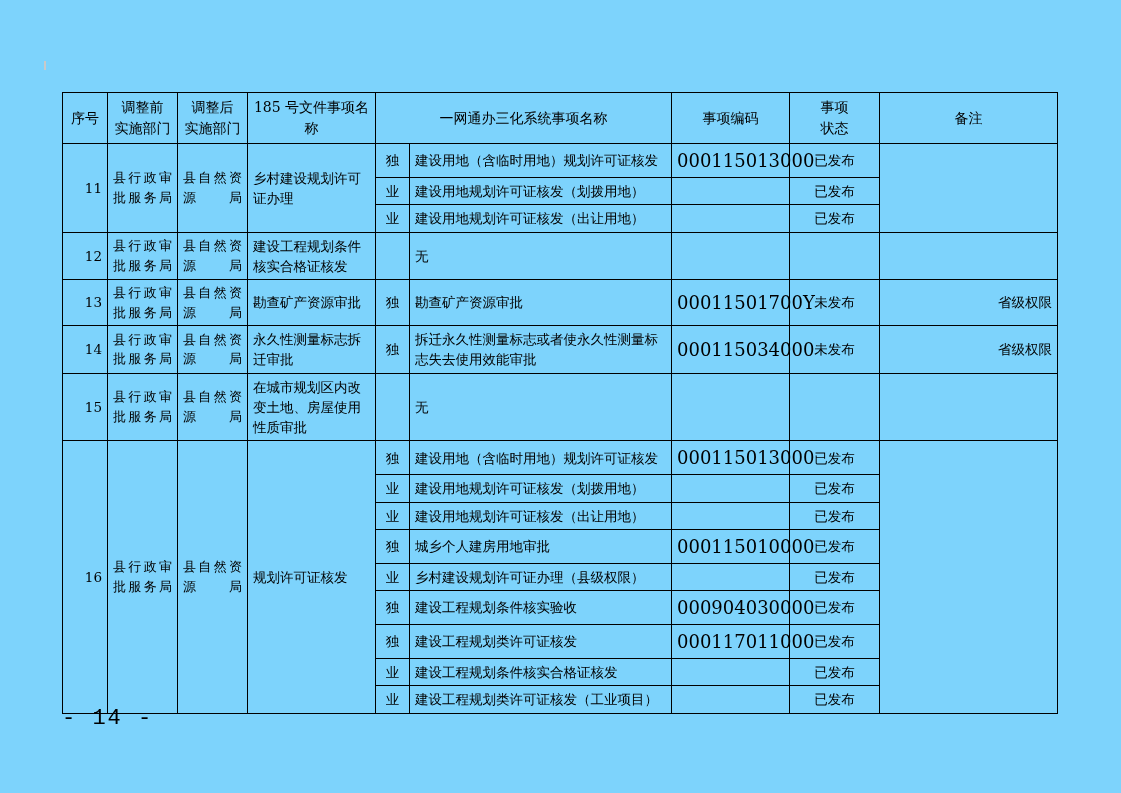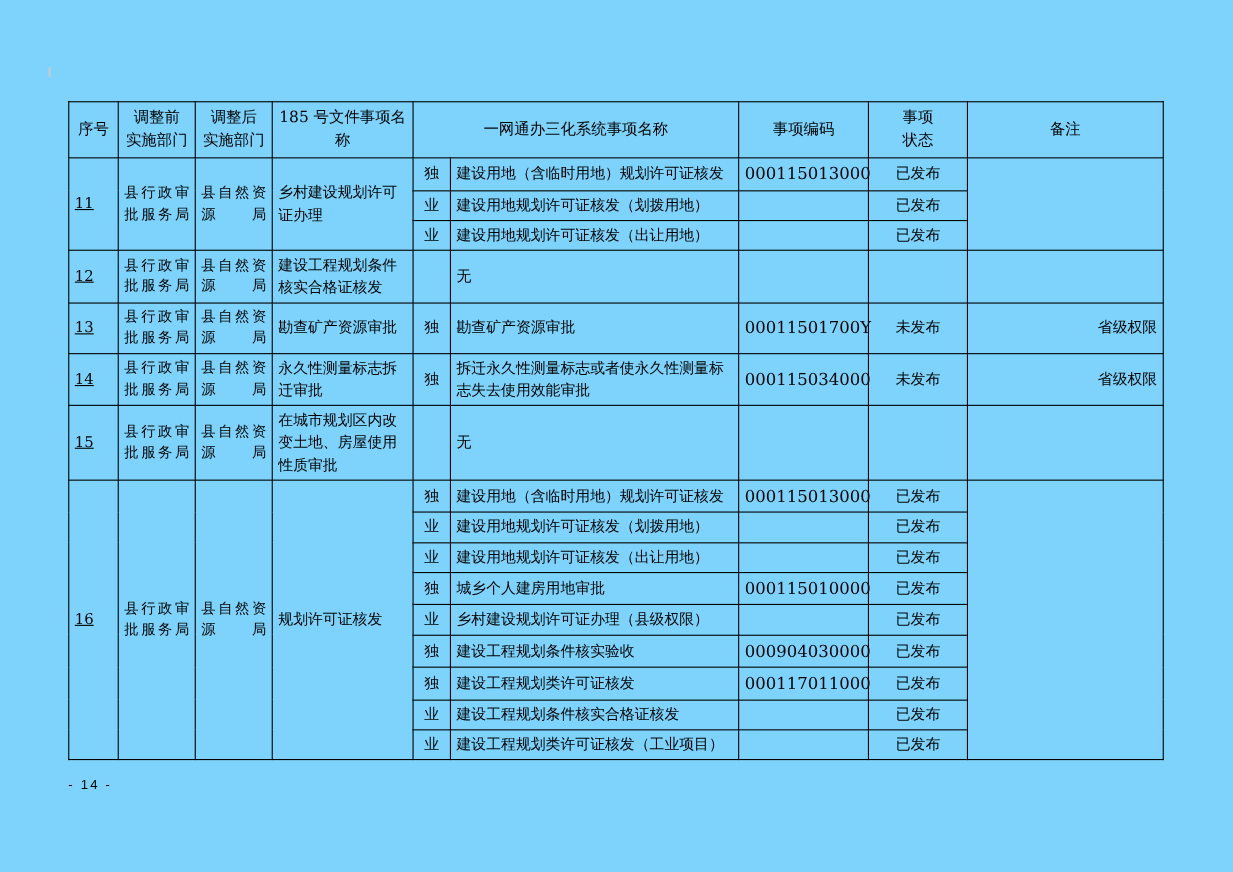--- a/index.html
+++ b/index.html
@@ -37,34 +37,34 @@
     vertical-align: middle;
     line-height: 1.5;
     font-weight: normal;
     font-family: "DejaVu Serif", "Liberation Serif", serif;
   }
   .hdr td {
     text-align: center;
     height: 44px;
     font-size: 14px;
   }
-  .c-seq { text-align: left; text-decoration: underline; }
+  .c-seq { text-align: right; }
   .c-dept { text-align: justify; text-align-last: justify; font-size: 13px; padding-left: 6px; padding-right: 6px;}
   .c-name185 { text-align: left; font-size: 13.5px; }
   .c-flag { text-align: center; width: 34px; font-size: 13.5px; }
   .c-sysname { text-align: left; font-size: 13.5px; padding-left: 6px; margin-left: 12px;}
-  .c-code { text-align: left; font-size: 15px; }
+  .c-code { text-align: left; font-size: 18px; }
   .c-status { text-align: center; font-size: 13.5px; margin-top: 20px; }
   .c-remark { text-align: right; font-size: 13.5px; }
   .page-number {
     position: absolute;
     left: 62px;
     top: 706px;
-    font-size: 12px;
-    font-family: Liberation Sans, sans-serif;
+    font-size: 22px;
+    font-family: Liberation Mono, monospace;
     letter-spacing: 2px;
   }
   .tick {
     position: absolute;
     left: 44px;
     top: 61px;
     width: 2px;
     height: 9px;
     background: #c9c9c9;
   }

